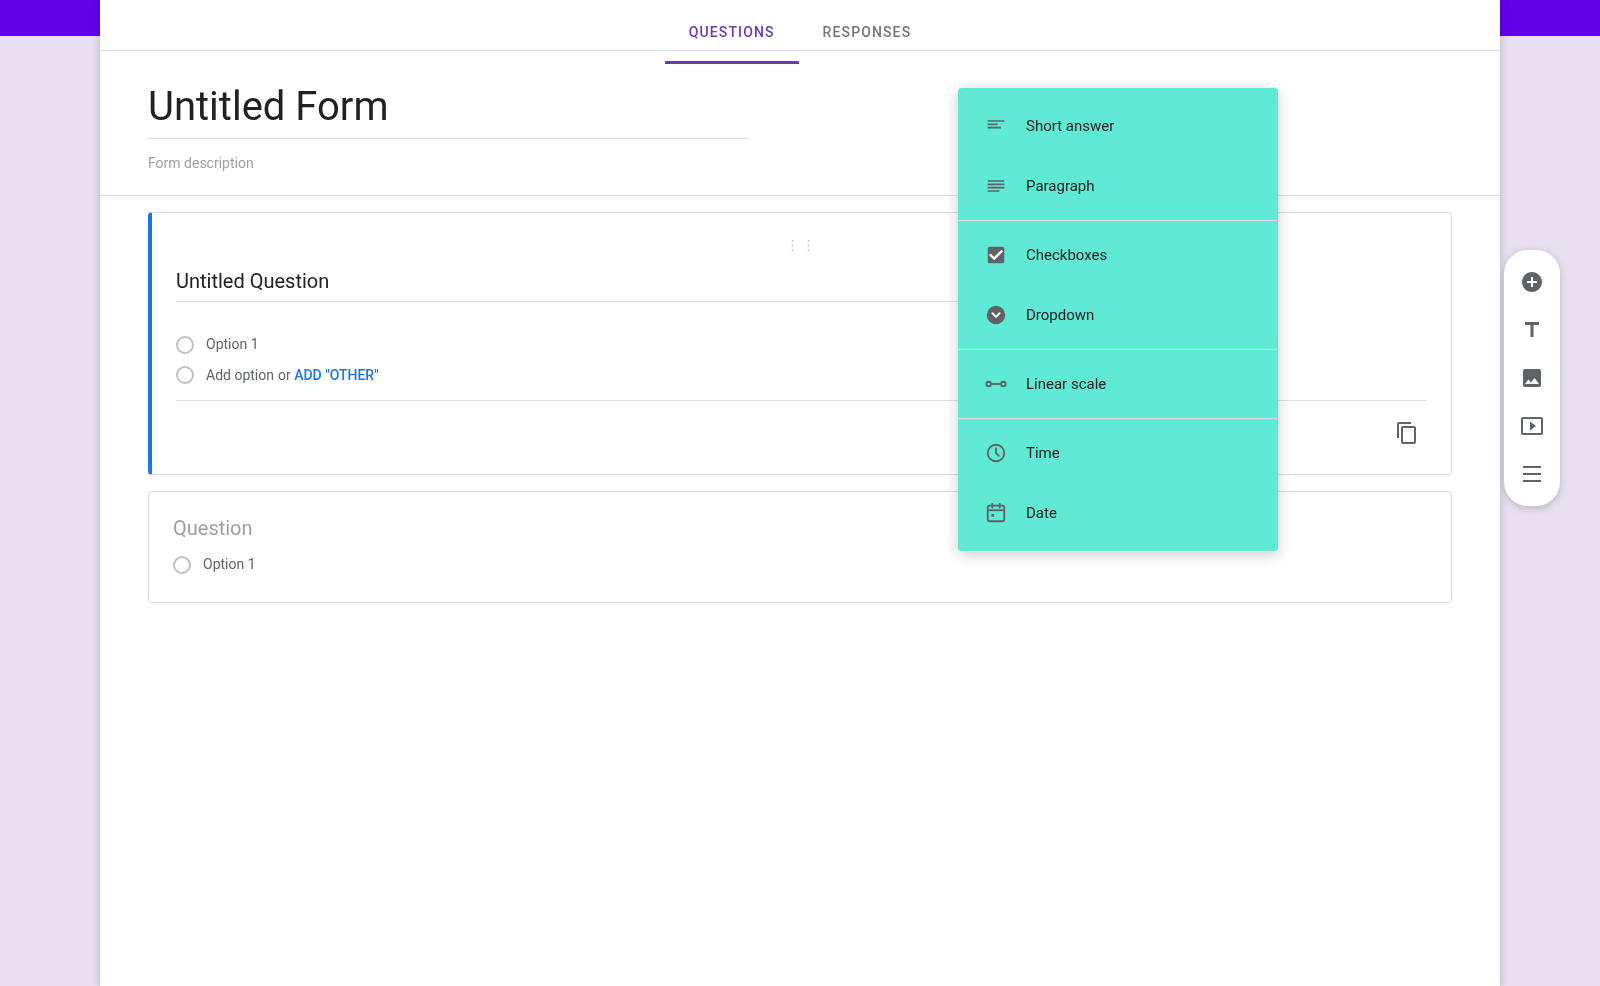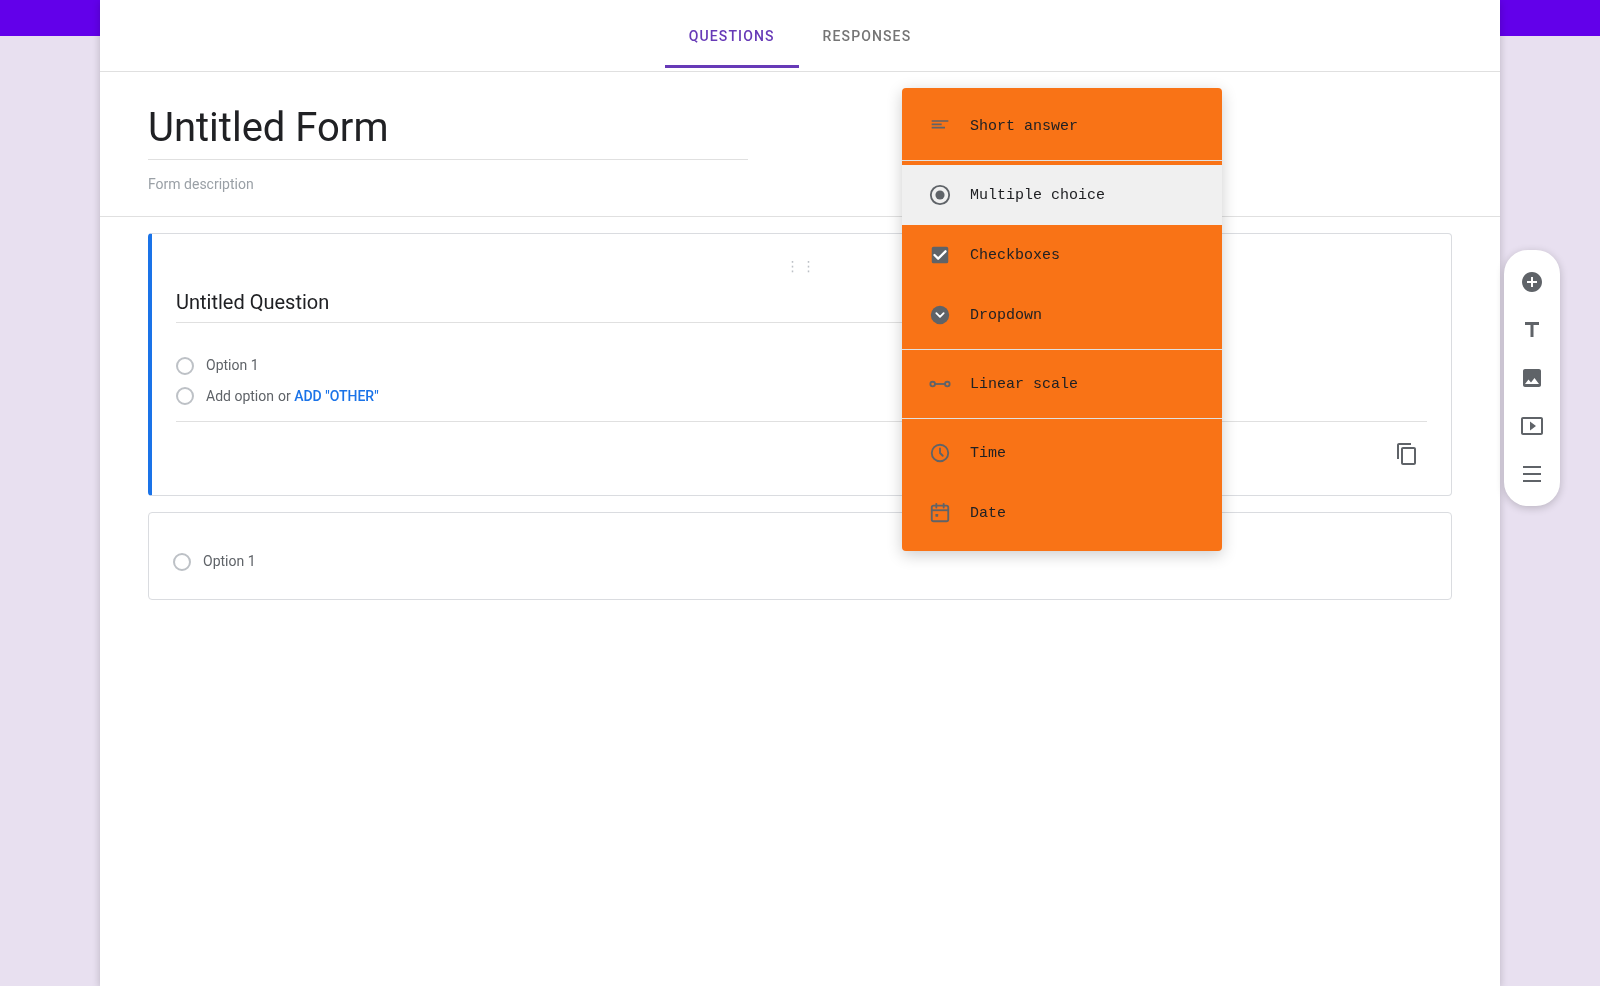--- a/index.html
+++ b/index.html
@@ -26,23 +26,22 @@
       left: 100px;
       right: 100px;
       background: white;
       min-height: 986px;
       box-shadow: 0 2px 8px rgba(0,0,0,0.2);
     }
 
     .tabs-bar {
       display: flex;
       justify-content: center;
-      align-items: center;
       border-bottom: 1px solid #e0e0e0;
-      height: 72px;
+      height: 51px;
       background: white;
       position: relative;
     }
 
     .tab {
       padding: 20px 24px;
       font-size: 14px;
       font-weight: 500;
       letter-spacing: 0.08em;
       cursor: pointer;
@@ -178,28 +177,27 @@
     .question-card-2 .question-title-2 {
       font-size: 20px;
       font-weight: 400;
       color: #9aa0a6;
     }
 
     
     .dropdown-menu {
       position: absolute;
       top: 88px;
-      left: 802px;
+      left: 858px;
       width: 320px;
-      background: #f97316;
+      background: #5eead4;
       box-shadow: 0 4px 16px rgba(0,0,0,0.2);
       border-radius: 4px;
       z-index: 100;
       padding: 8px 0;
-      font-family: Liberation Mono, monospace;
     }
 
     .menu-item {
       display: flex;
       align-items: center;
       padding: 12px 20px;
       cursor: pointer;
       font-size: 15px;
       color: #202124;
       font-weight: 400;
@@ -294,49 +292,49 @@
     <div class="card-bottom-bar">
       <div class="copy-icon">
         <svg width="24" height="24" viewBox="0 0 24 24" fill="#5f6368">
           <path d="M16 1H4c-1.1 0-2 .9-2 2v14h2V3h12V1zm3 4H8c-1.1 0-2 .9-2 2v14c0 1.1.9 2 2 2h11c1.1 0 2-.9 2-2V7c0-1.1-.9-2-2-2zm0 16H8V7h11v14z"></path>
         </svg>
       </div>
     </div>
   </div>
 
   <div class="question-card-2">
+    <div class="question-title-2">Question</div>
     <div class="option-row" style="margin-top:16px;">
       <div class="radio-circle"></div>
       <span>Option 1</span>
     </div>
   </div>
 
   <div class="dropdown-menu">
 
     <div class="menu-item">
       <div class="menu-icon">
         <svg width="20" height="20" viewBox="0 0 24 24" fill="#5f6368">
           <path d="M2 5h20v2H2zm0 4h12v2H2zm0 4h16v2H2z"></path>
         </svg>
       </div>
       <span>Short answer</span>
     </div>
 
+    <div class="menu-item">
+      <div class="menu-icon">
+        <svg width="20" height="20" viewBox="0 0 24 24" fill="#5f6368">
+          <path d="M2 5h20v2H2zm0 4h20v2H2zm0 4h20v2H2zm0 4h14v2H2z"></path>
+        </svg>
+      </div>
+      <span>Paragraph</span>
+    </div>
 
     <div class="menu-divider"></div>
 
-    <div class="menu-item selected">
-      <div class="menu-icon">
-        <svg width="22" height="22" viewBox="0 0 24 24" fill="#5f6368">
-          <circle cx="12" cy="12" r="10" fill="none" stroke="#5f6368" stroke-width="2"></circle>
-          <circle cx="12" cy="12" r="5" fill="#5f6368"></circle>
-        </svg>
-      </div>
-      <span>Multiple choice</span>
-    </div>
 
     <div class="menu-item">
       <div class="menu-icon">
         <svg width="22" height="22" viewBox="0 0 24 24" fill="#5f6368">
           <rect x="3" y="3" width="18" height="18" rx="2" ry="2" fill="#5f6368"></rect>
           <polyline points="6,12 10,16 18,8" fill="none" stroke="white" stroke-width="2.5" stroke-linecap="round" stroke-linejoin="round"></polyline>
         </svg>
       </div>
       <span>Checkboxes</span>
     </div>

